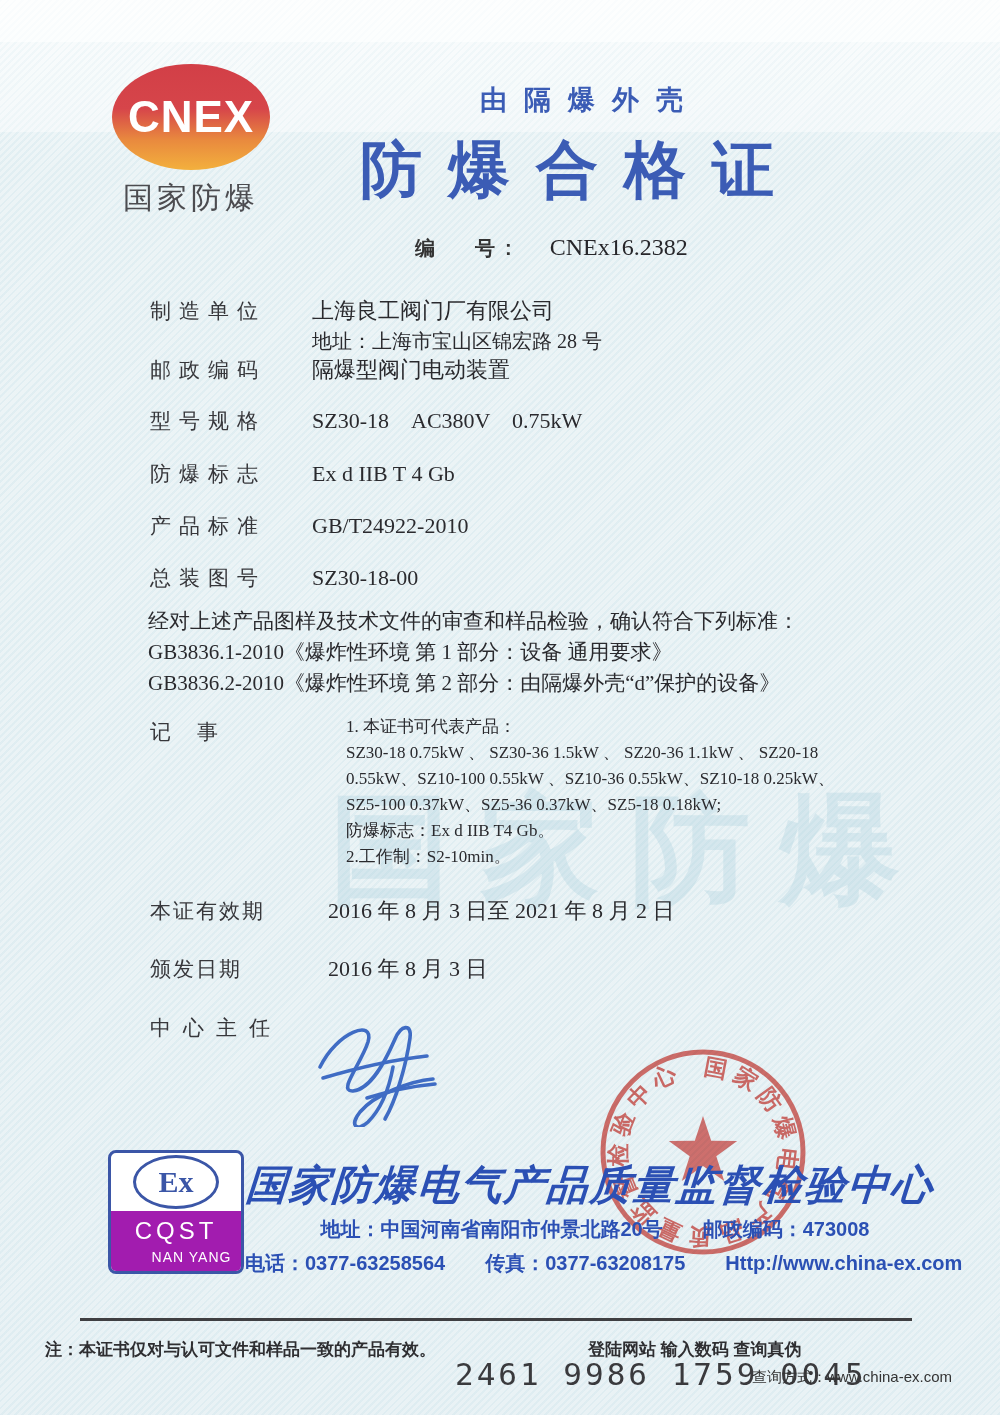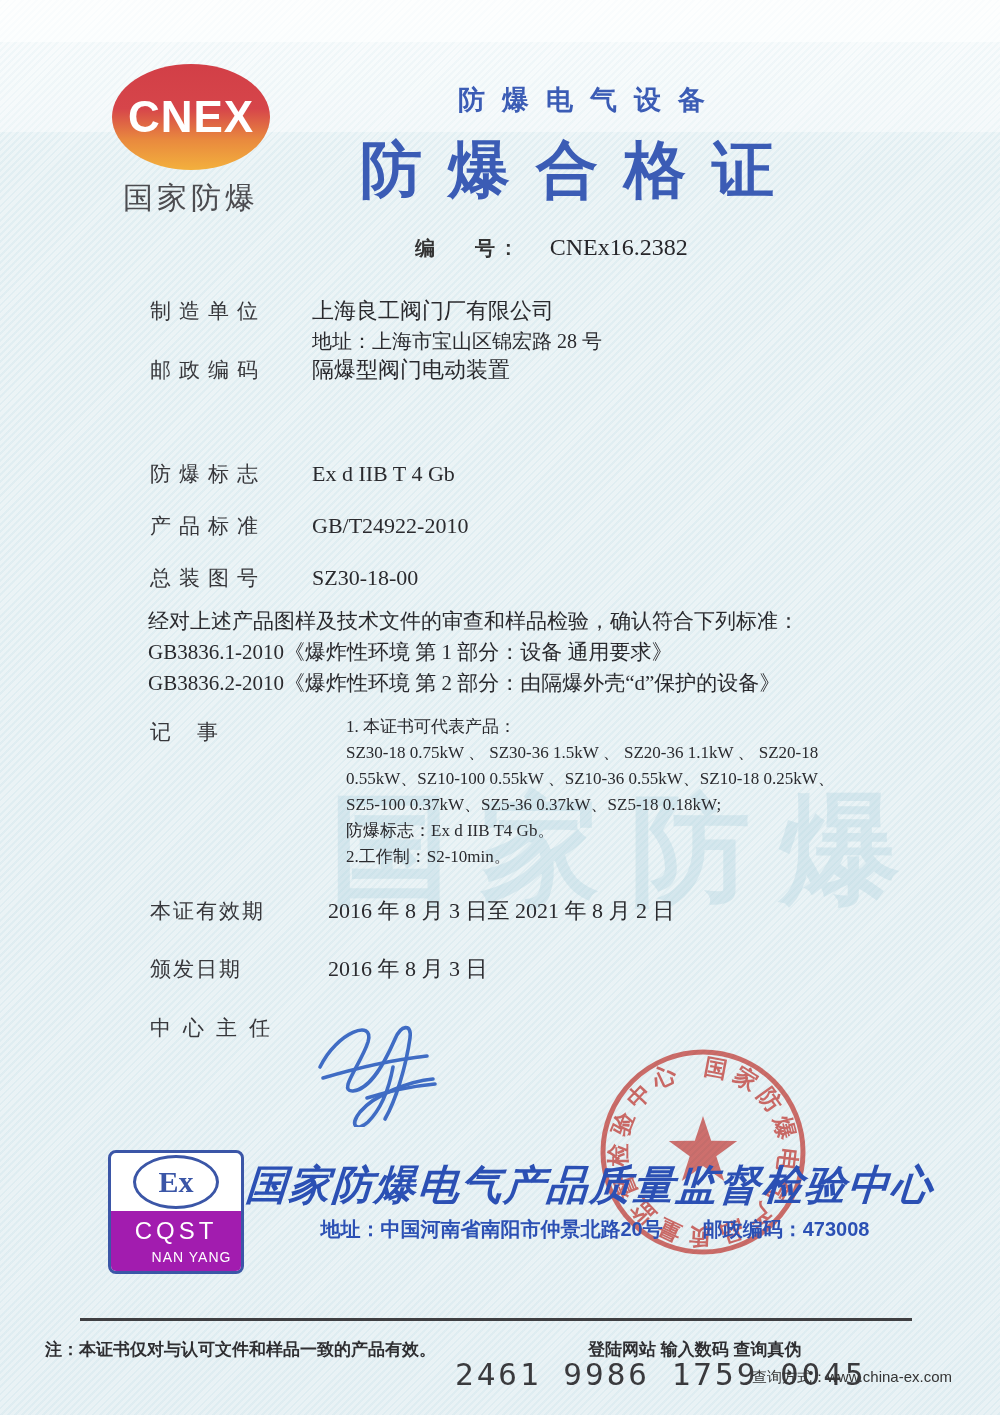--- a/index.html
+++ b/index.html
@@ -95,32 +95,35 @@
   <div class="band-top"></div>
   <div class="band-header"></div>
   <div class="watermark">国家防爆</div>
 
   <div class="cnex-logo">
     <div class="cnex-ellipse">
       <span>CNEX</span>
     </div>
     <div class="cnex-caption">国家防爆</div>
   </div>
-  <div class="doc-type">防爆电气设备</div>
+  <div class="doc-type">由隔爆外壳</div>
   <div class="main-title">防爆合格证</div>
   <div class="certno">
     <span class="certno-label">编　号:</span><span class="certno-value">CNEx16.2382</span>
   </div>
 
   <div class="frow" style="top:296px">
     <span class="flabel">制造单位</span><span class="fvalue">上海良工阀门厂有限公司</span>
   </div>
   <div class="subline" style="top:328px">地址：上海市宝山区锦宏路 28 号</div>
   <div class="frow" style="top:355px">
     <span class="flabel">邮政编码</span><span class="fvalue">隔爆型阀门电动装置</span>
+  </div>
+  <div class="frow" style="top:406px">
+    <span class="flabel">型号规格</span><span class="fvalue">SZ30-18　AC380V　0.75kW</span>
   </div>
   <div class="frow" style="top:460px">
     <span class="flabel">防爆标志</span><span class="fvalue">Ex d IIB T 4 Gb</span>
   </div>
   <div class="frow" style="top:512px">
     <span class="flabel">产品标准</span><span class="fvalue">GB/T24922-2010</span>
   </div>
   <div class="frow" style="top:564px">
     <span class="flabel">总装图号</span><span class="fvalue">SZ30-18-00</span>
   </div>
@@ -175,19 +178,20 @@
         <span>Ex</span>
       </div>
     </div>
     <div class="ex-bottom">
       <div class="ex-cqst">CQST</div>
       <div class="ex-ny">NAN YANG</div>
     </div>
   </div>
   <div class="footer-org">国家防爆电气产品质量监督检验中心</div>
   <div class="footer-addr">地址：中国河南省南阳市仲景北路20号　　邮政编码：473008</div>
+  <div class="footer-contact">电话：0377-63258564　　传真：0377-63208175　　Http://www.china-ex.com</div>
 
   <div class="divider"></div>
   <div class="bottom-note">注：本证书仅对与认可文件和样品一致的产品有效。</div>
   <div class="verify-hint">登陆网站  输入数码  查询真伪</div>
   <div class="code">2461 9986 1759 0045</div>
   <div class="query">查询方式：www.china-ex.com</div>
 </div>
 
 </body></html>

